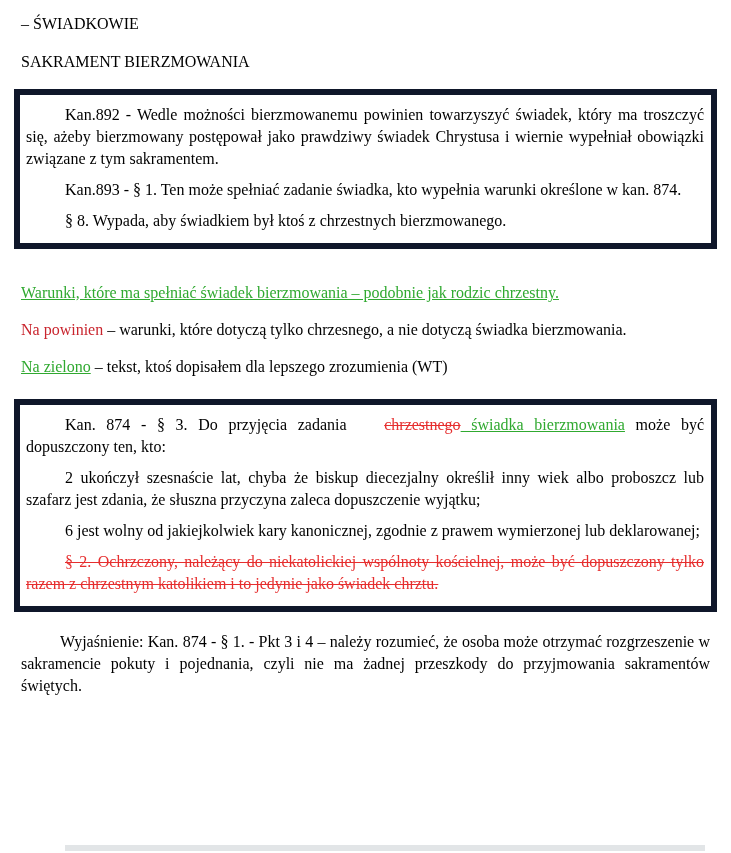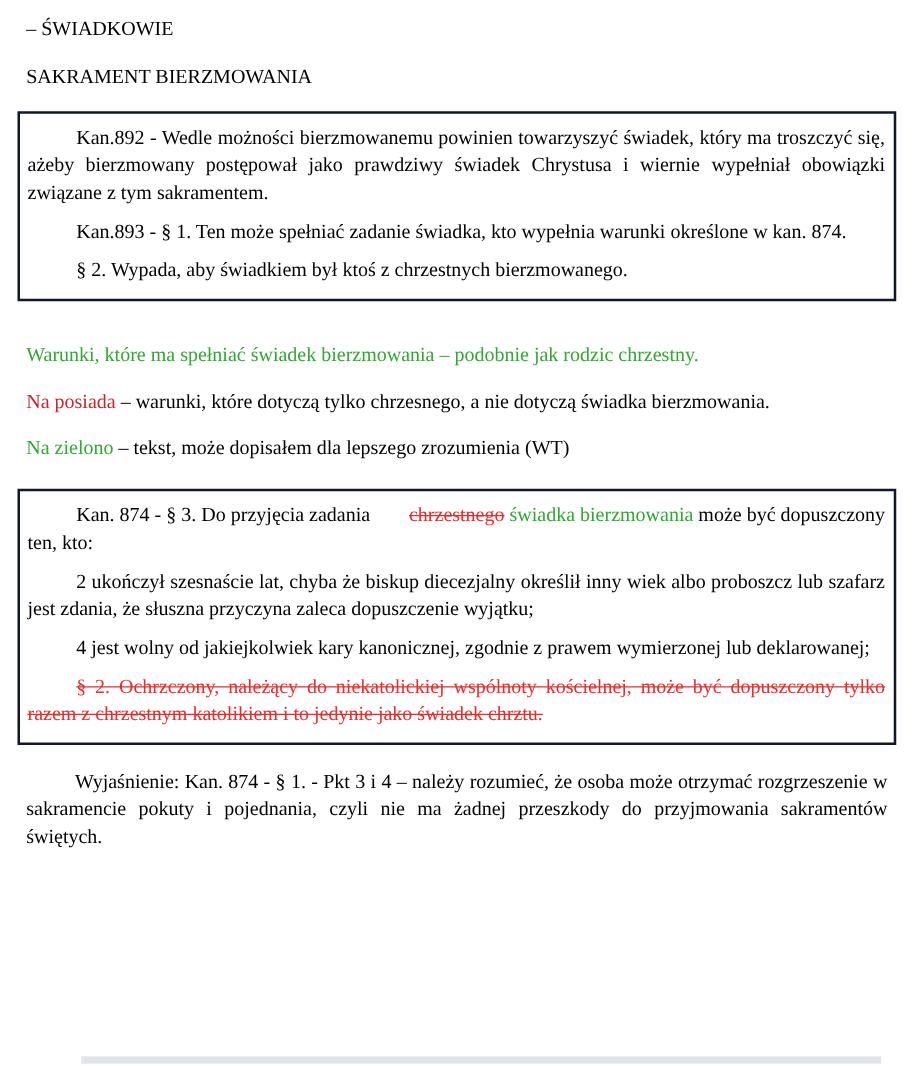--- a/index.html
+++ b/index.html
@@ -20,40 +20,40 @@
     padding: 13px 21px 0 21px;
   }
   p {
     margin: 0;
     line-height: 22px;
   }
   
   .hdr p { margin-bottom: 16px; }
   
   .box {
-    border: 2px solid #0f172a;
+    border: 6px solid #0f172a;
     margin: 6px -7px 0 -7px;
     padding: 9px 7px 11px 6px;
   }
   .box p {
     margin: 0 0 9px 0;
     text-indent: 39px;
     text-align: justify;
   }
   .box p:last-child { margin-bottom: 0; }
   
   .legend { margin-top: 33px; }
   .legend p { margin-bottom: 15px; }
   
   .explain {
     margin-top: 19px;
     text-indent: 39px;
     text-align: justify;
   }
-  .green  { color: var(--green, #30a930); }
+  .green  { color: var(--green, #30a930); text-decoration: underline; }
   .redlbl { color: var(--red, #c9252e); }
   .strike {
     color: var(--red_strike, #e62e2e);
     text-decoration: line-through;
     text-decoration-color: var(--red_strike, #e62e2e);
     margin-left: 27px;
   }
   .box2 { margin-top: 21px; }
   
   .bottom-artifact {
@@ -72,33 +72,33 @@
 <div class="page">
 
   <div class="hdr">
     <p>– ŚWIADKOWIE</p>
     <p>SAKRAMENT BIERZMOWANIA</p>
   </div>
 
   <div class="box box1">
     <p>Kan.892 - Wedle możności bierzmowanemu powinien towarzyszyć świadek, który ma troszczyć się, ażeby bierzmowany postępował jako prawdziwy świadek Chrystusa i wiernie wypełniał obowiązki związane z tym sakramentem.</p>
     <p>Kan.893 - § 1. Ten może spełniać zadanie świadka, kto wypełnia warunki określone w kan. 874.</p>
-    <p>§ 2. Wypada, aby świadkiem był ktoś z chrzestnych bierzmowanego.</p>
+    <p>§ 8. Wypada, aby świadkiem był ktoś z chrzestnych bierzmowanego.</p>
   </div>
 
   <div class="legend">
     <p class="green">Warunki, które ma spełniać świadek bierzmowania – podobnie jak rodzic chrzestny.</p>
-    <p><span class="redlbl">Na posiada</span><span> – warunki, które dotyczą tylko chrzesnego, a nie dotyczą świadka bierzmowania.</span></p>
-    <p><span class="green">Na zielono</span><span> – tekst, może dopisałem dla lepszego zrozumienia (WT)</span></p>
+    <p><span class="redlbl">Na powinien</span><span> – warunki, które dotyczą tylko chrzesnego, a nie dotyczą świadka bierzmowania.</span></p>
+    <p><span class="green">Na zielono</span><span> – tekst, ktoś dopisałem dla lepszego zrozumienia (WT)</span></p>
   </div>
 
   <div class="box box2">
     <p><span>Kan. 874 - § 3. Do przyjęcia zadania </span><span class="strike">chrzestnego</span><span class="green"> świadka bierzmowania</span><span> może być dopuszczony ten, kto:</span></p>
     <p>2 ukończył szesnaście lat, chyba że biskup diecezjalny określił inny wiek albo proboszcz lub szafarz jest zdania, że słuszna przyczyna zaleca dopuszczenie wyjątku;</p>
-    <p>4 jest wolny od jakiejkolwiek kary kanonicznej, zgodnie z prawem wymierzonej lub deklarowanej;</p>
+    <p>6 jest wolny od jakiejkolwiek kary kanonicznej, zgodnie z prawem wymierzonej lub deklarowanej;</p>
     <p class="strike">§ 2. Ochrzczony, należący do niekatolickiej wspólnoty kościelnej, może być dopuszczony tylko razem z chrzestnym katolikiem i to jedynie jako świadek chrztu.</p>
   </div>
 
   <p class="explain">Wyjaśnienie: Kan. 874 - § 1. - Pkt 3 i 4 – należy rozumieć, że osoba może otrzymać rozgrzeszenie w sakramencie pokuty i pojednania, czyli nie ma żadnej przeszkody do przyjmowania sakramentów świętych.</p>
 
 </div>
 
 <div class="bottom-artifact"></div>
 
 </body></html>

